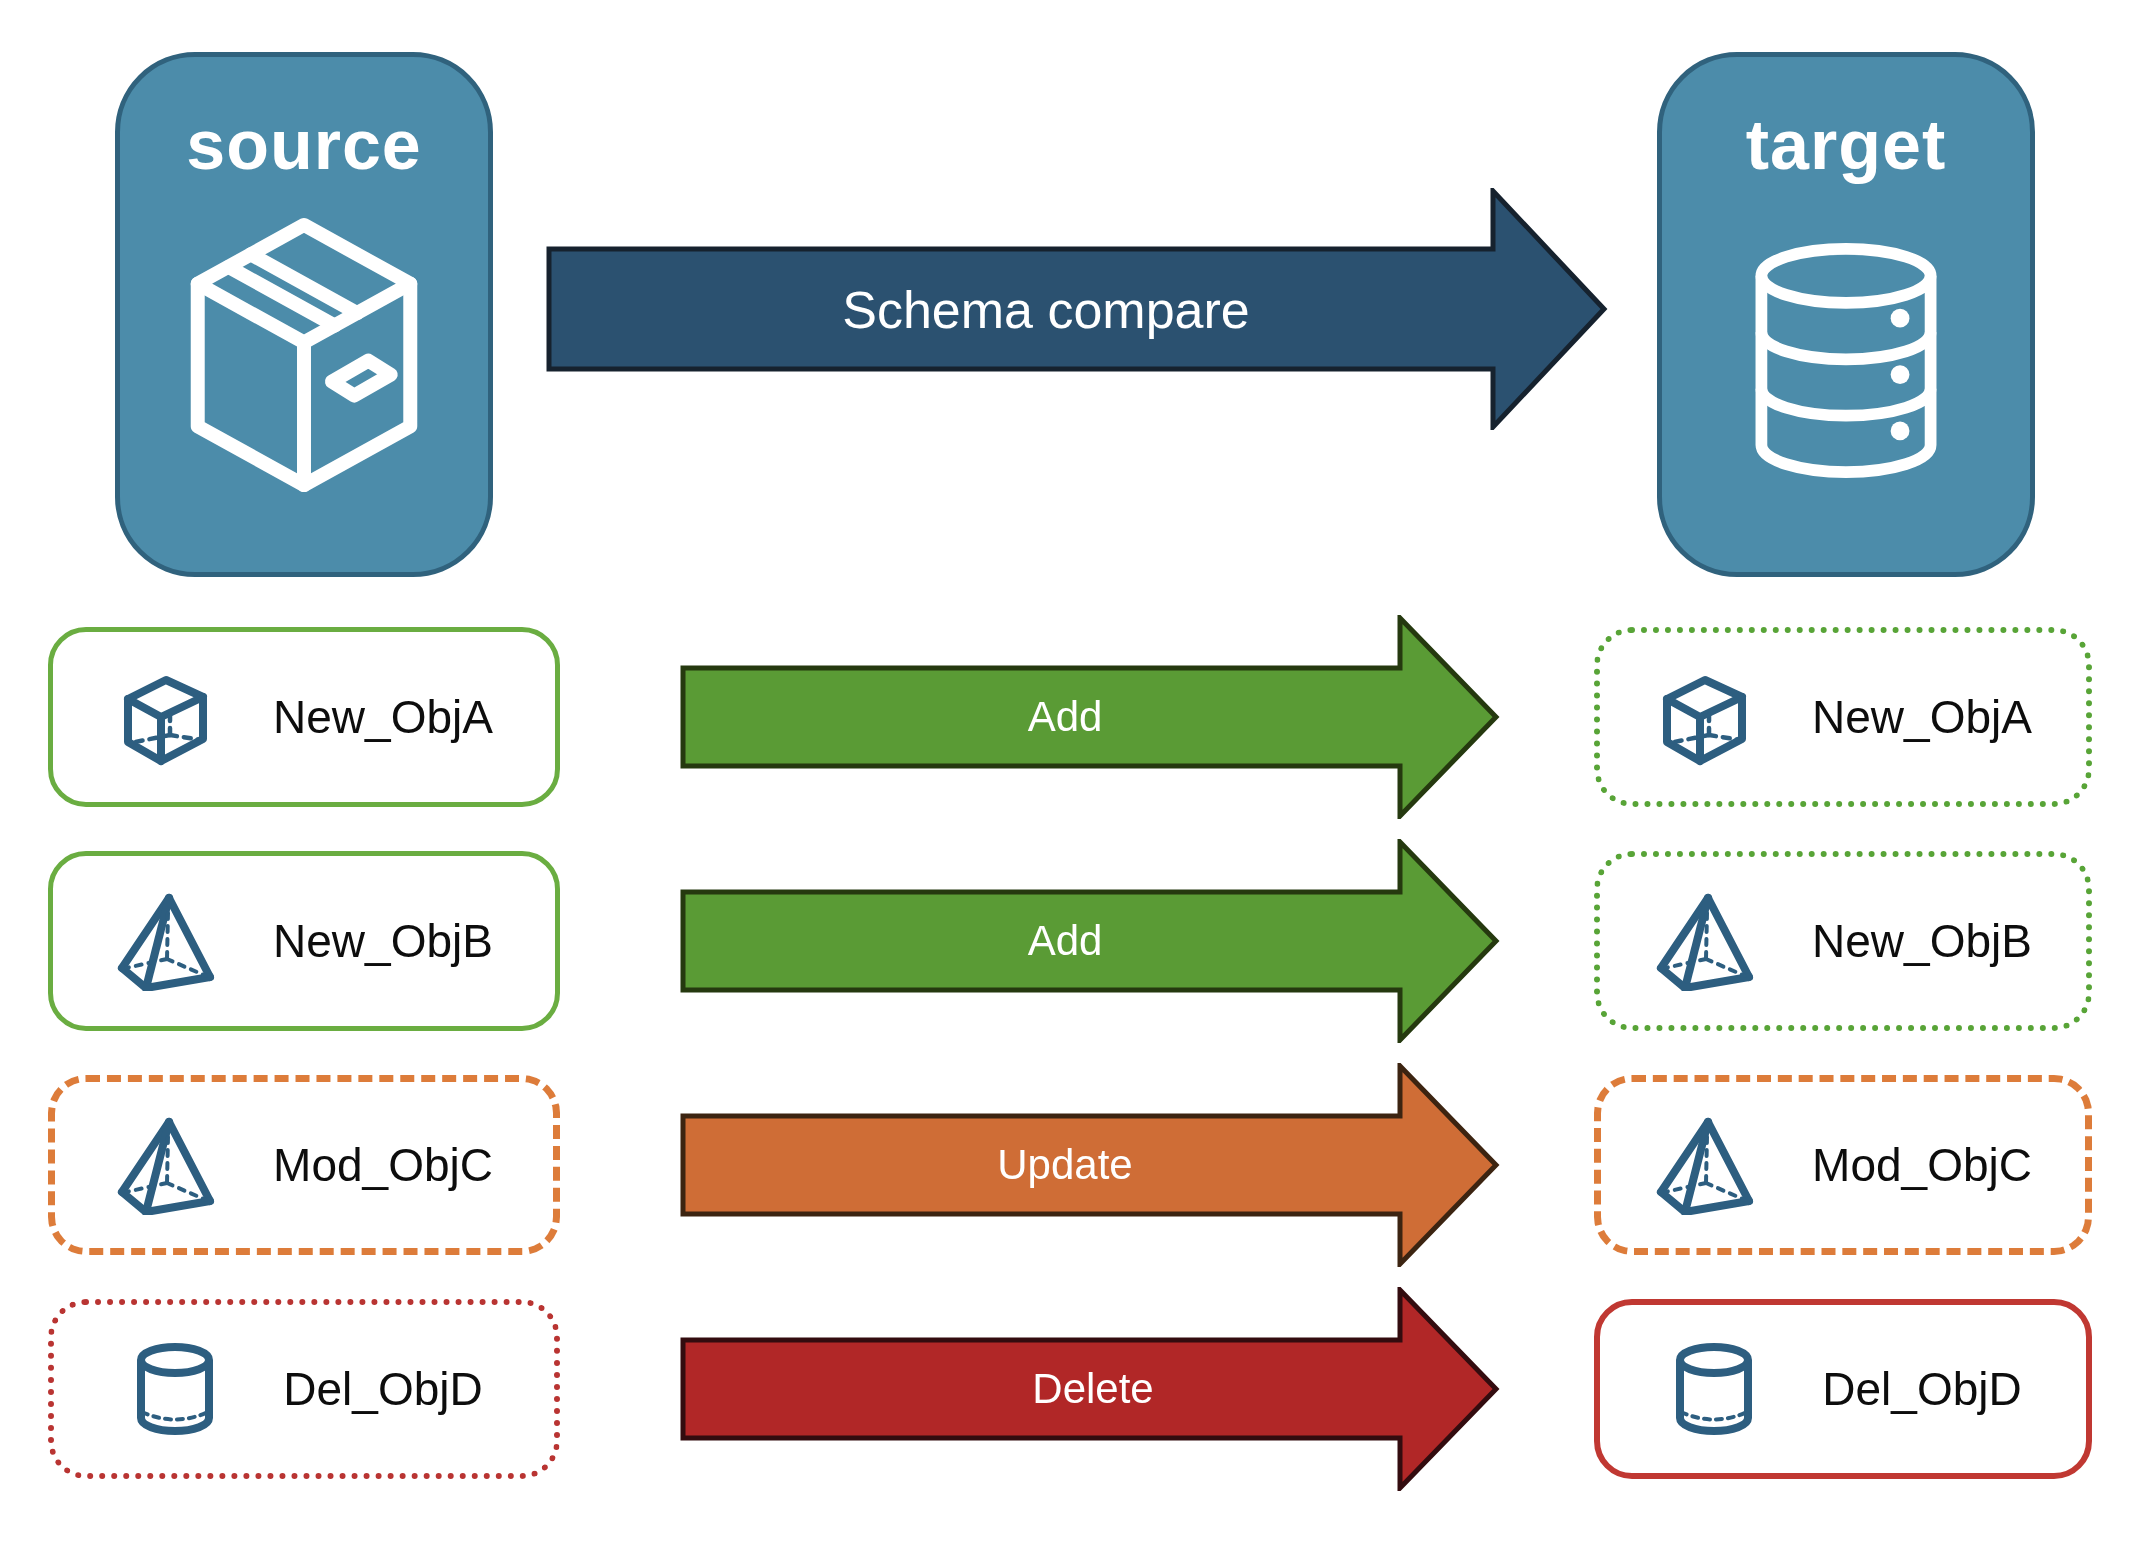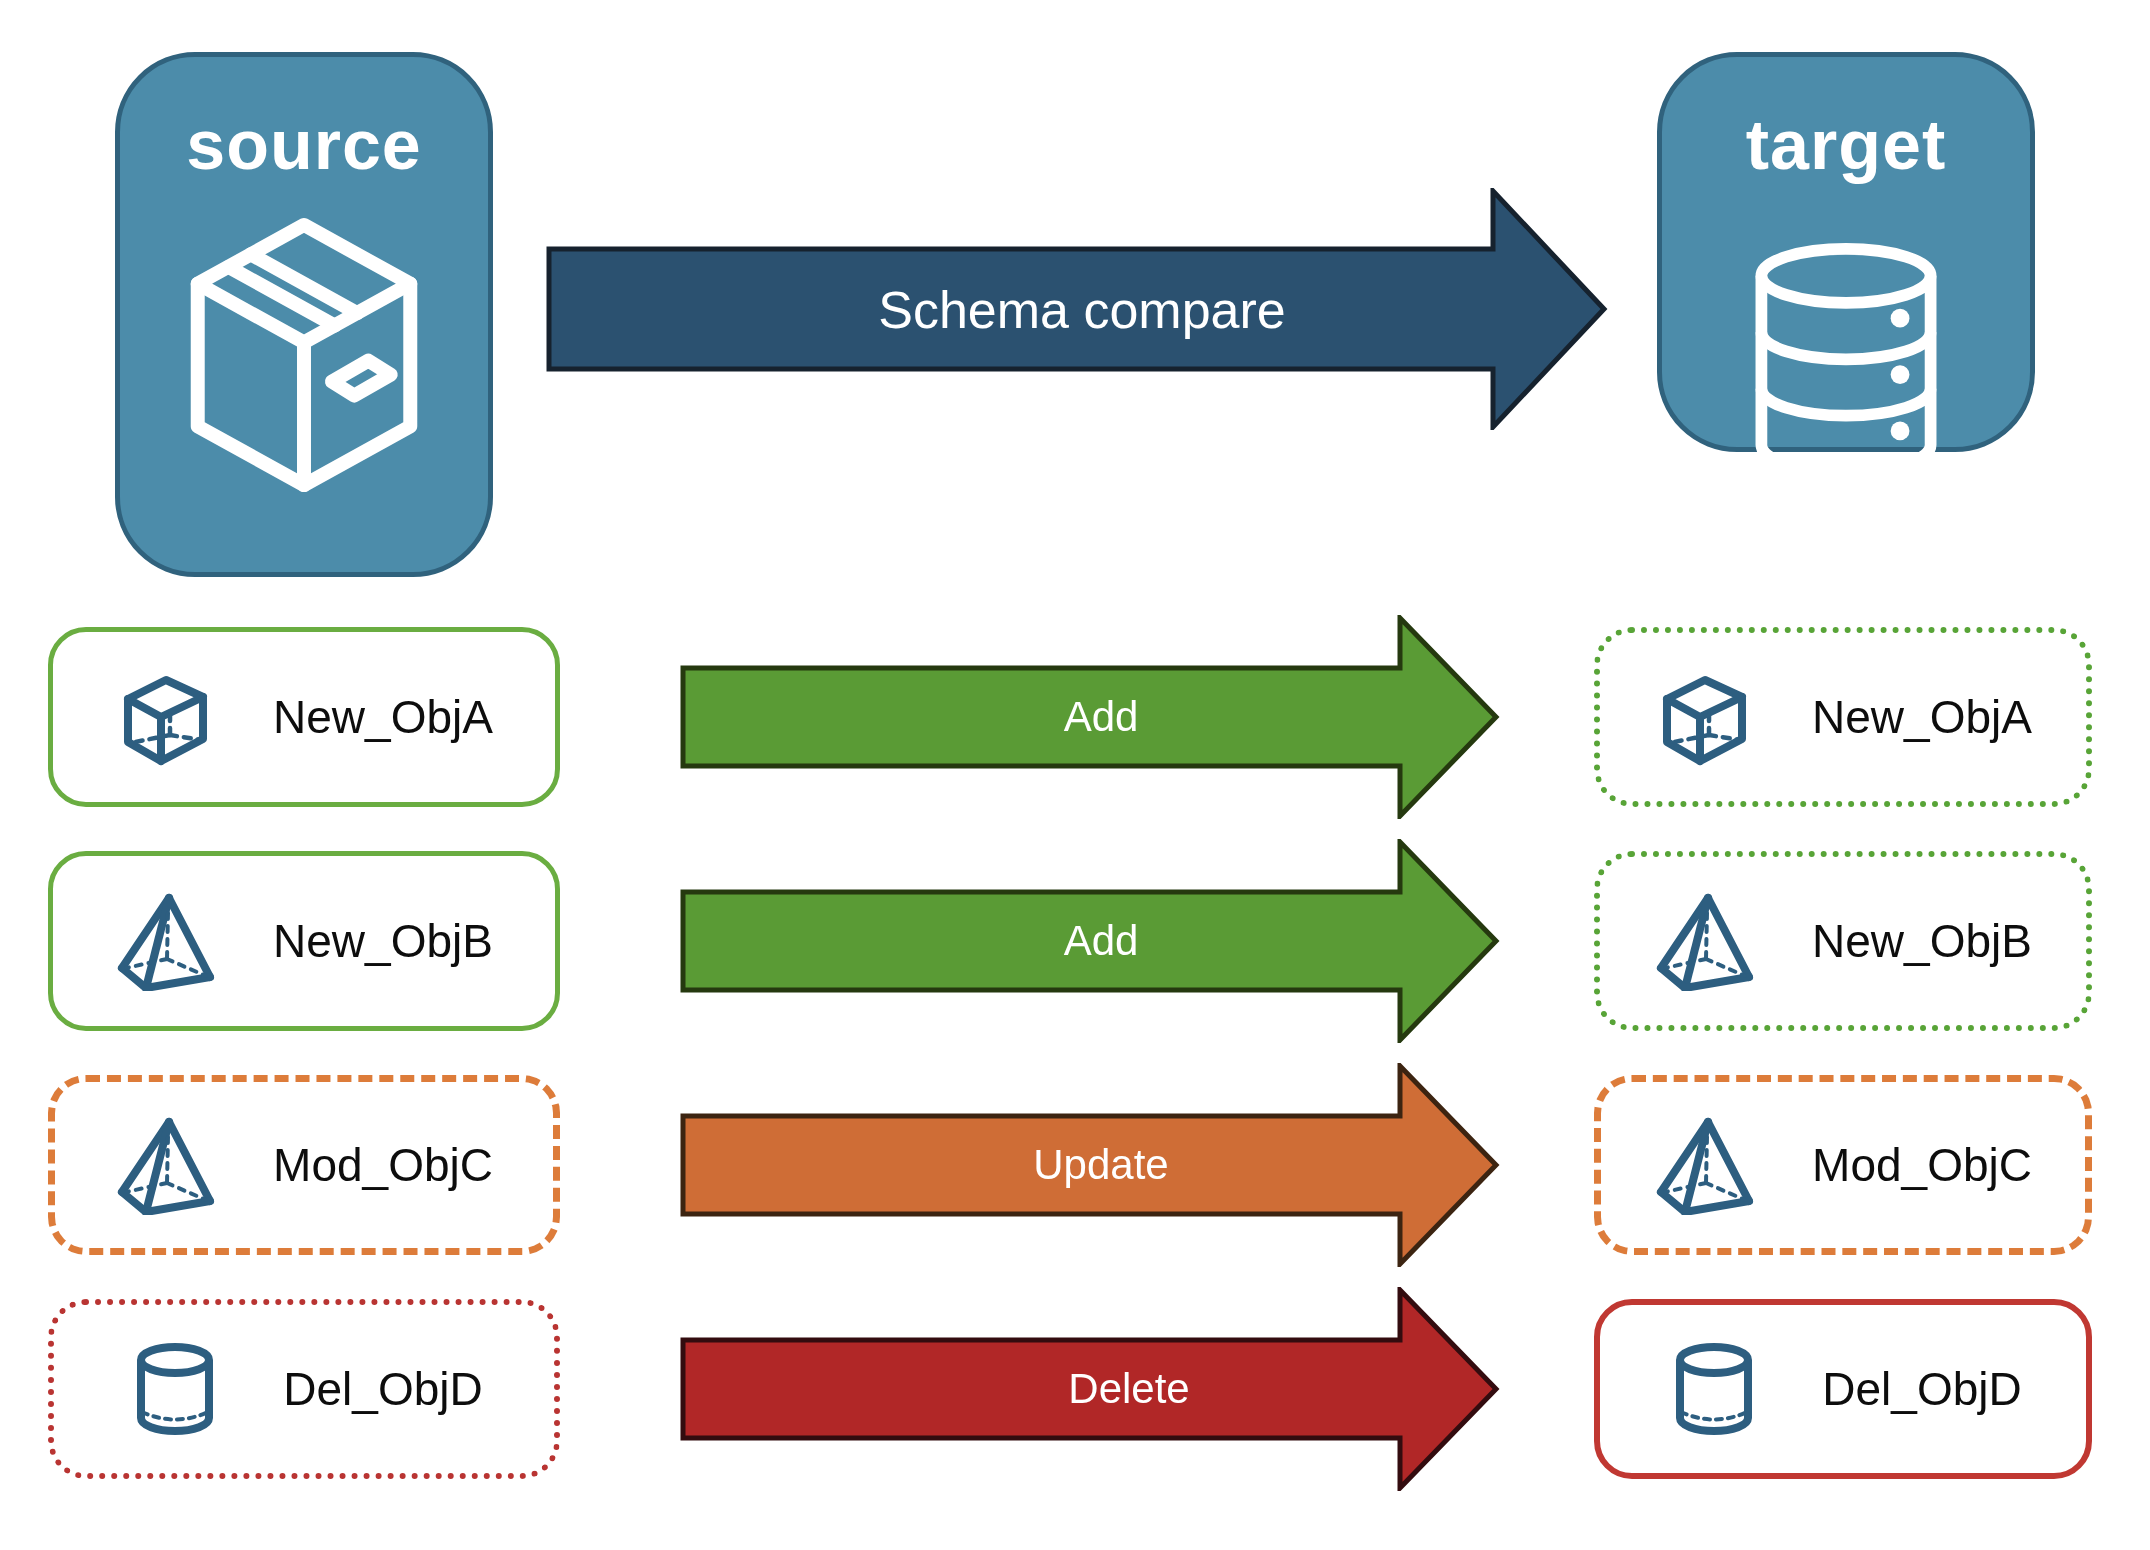--- a/index.html
+++ b/index.html
@@ -26,21 +26,21 @@
     font-size: 70px;
     font-weight: bold;
     color: #ffffff;
     letter-spacing: 1px;
   }
   .node-icon { position: absolute; left: 50%; transform: translateX(-50%); }
 
   
   .arrow-label {
     display: flex; align-items: center; justify-content: center;
-    color: #ffffff; white-space: nowrap; margin-left: 36px;
+    color: #ffffff; white-space: nowrap;
   }
   .schema-label { font-size: 52px; }
   .action-label { font-size: 42px; }
 
   
   .obj-box {
     border-radius: 38px;
     display: flex; align-items: center; justify-content: center;
     gap: 58px;
     background: #ffffff;
@@ -69,21 +69,21 @@
           <path d="M31,20.5 L69,41.5"></path>
           <path d="M23,25 L61,46"></path>
           <path d="M12,31 L12,82 L50,103 L50,52"></path>
           <path d="M88,31 L88,82 L50,103"></path>
           <path d="M60,66 L73,58.5 L81,63.5 L68,71 Z"></path>
         </g>
       </svg>
     </div>
   </div>
 
-  <div class="abs node" style="left:1657px; top:52px; width:378px; height:400px;">
+  <div class="abs node" style="left:1657px; top:52px; width:378px; height:525px;">
     <div class="node-title">target</div>
     <div class="node-icon" style="top:148px; width:235px; height:325px;">
       <svg width="235" height="325" viewBox="0 0 100 114">
         <g fill="none" stroke="#ffffff" stroke-width="5">
           <ellipse cx="50" cy="18" rx="36" ry="11.5"></ellipse>
           <path d="M14,18 L14,90"></path>
           <path d="M86,18 L86,90"></path>
           <path d="M14,90 A36,11.5 0 0 0 86,90"></path>
           <path d="M14,42 A36,11.5 0 0 0 86,42"></path>
           <path d="M14,66 A36,11.5 0 0 0 86,66"></path>

